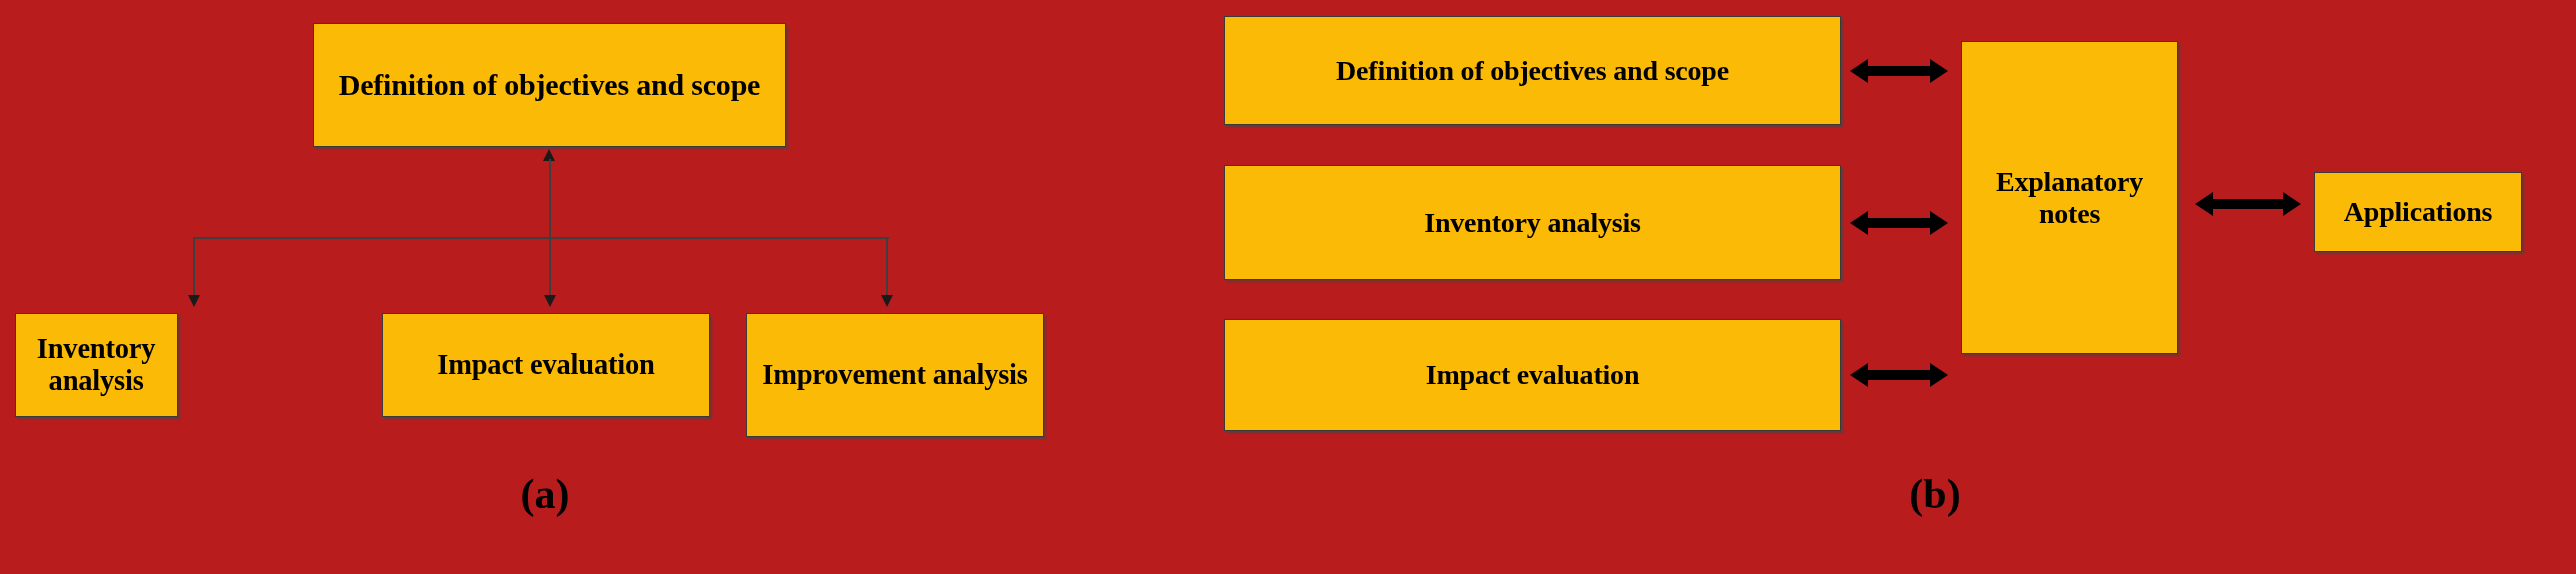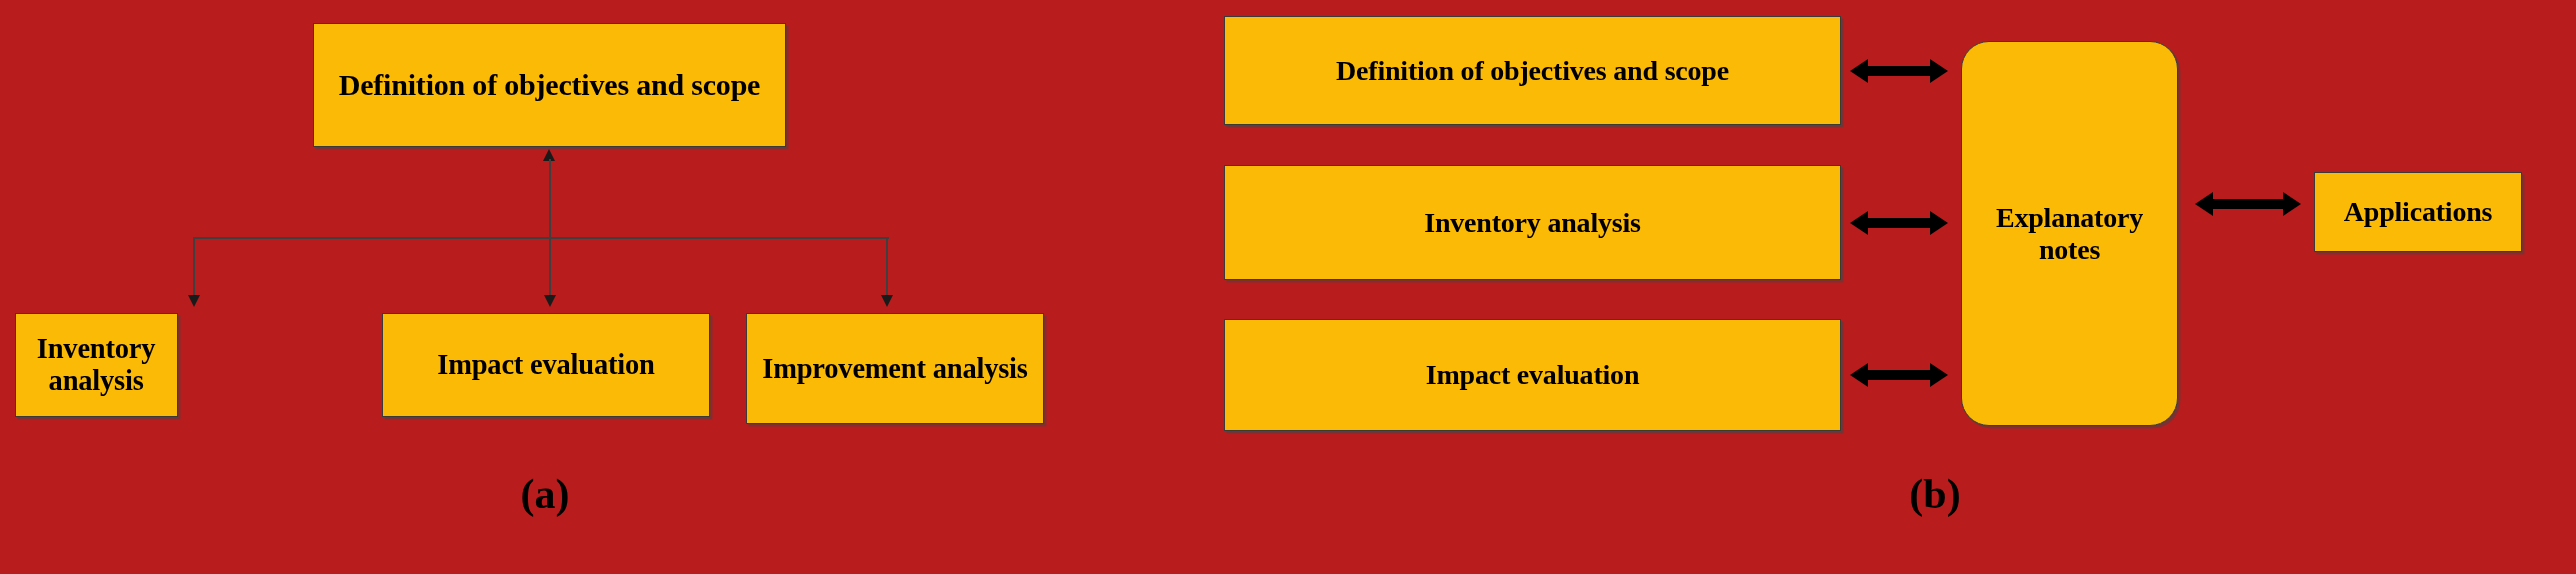--- a/index.html
+++ b/index.html
@@ -122,21 +122,21 @@
   <div class="arrow-down" style="left:881px; top:295px;"></div>
 
   <div class="box" style="left:14.6px; top:313px; width:163px; height:104px; font-size:28.5px;">
     <span>Inventory analysis</span>
   </div>
 
   <div class="box" style="left:382px; top:313px; width:328px; height:104px; font-size:28.5px;">
     <span>Impact evaluation</span>
   </div>
 
-  <div class="box" style="left:746px; top:313px; width:298px; height:111px; font-size:28.5px;">
+  <div class="box" style="left:746px; top:313px; width:298px; height:124px; font-size:28.5px;">
     <span>Improvement analysis</span>
   </div>
 
   <div class="caption" style="left:496px; top:470px; width:98px;">(a)</div>
 
   <div class="box" style="left:1224px; top:16.3px; width:617px; height:109px; font-size:28px;">
     <span>Definition of objectives and scope</span>
   </div>
 
   <div class="dbl-arrow" style="left:1850px; top:59px; width:98px; height:24.4px;">
@@ -158,21 +158,21 @@
   <div class="box" style="left:1224px; top:319px; width:617px; height:112px; font-size:28px;">
     <span>Impact evaluation</span>
   </div>
 
   <div class="dbl-arrow" style="left:1850px; top:363px; width:98px; height:24.4px;">
     <div class="head-l"></div>
     <div class="shaft"></div>
     <div class="head-r"></div>
   </div>
 
-  <div class="box" style="left:1961px; top:41px; width:217px; height:385px; font-size:28px;border-radius:28px;">
+  <div class="box" style="left:1961px; top:41px; width:217px; height:313px; font-size:28px;">
     <span>Explanatory notes</span>
   </div>
 
   <div class="dbl-arrow" style="left:2195px; top:192px; width:106px; height:24.4px;">
     <div class="head-l"></div>
     <div class="shaft"></div>
     <div class="head-r"></div>
   </div>
 
   <div class="box" style="left:2314px; top:172px; width:208px; height:80px; font-size:28px;">

